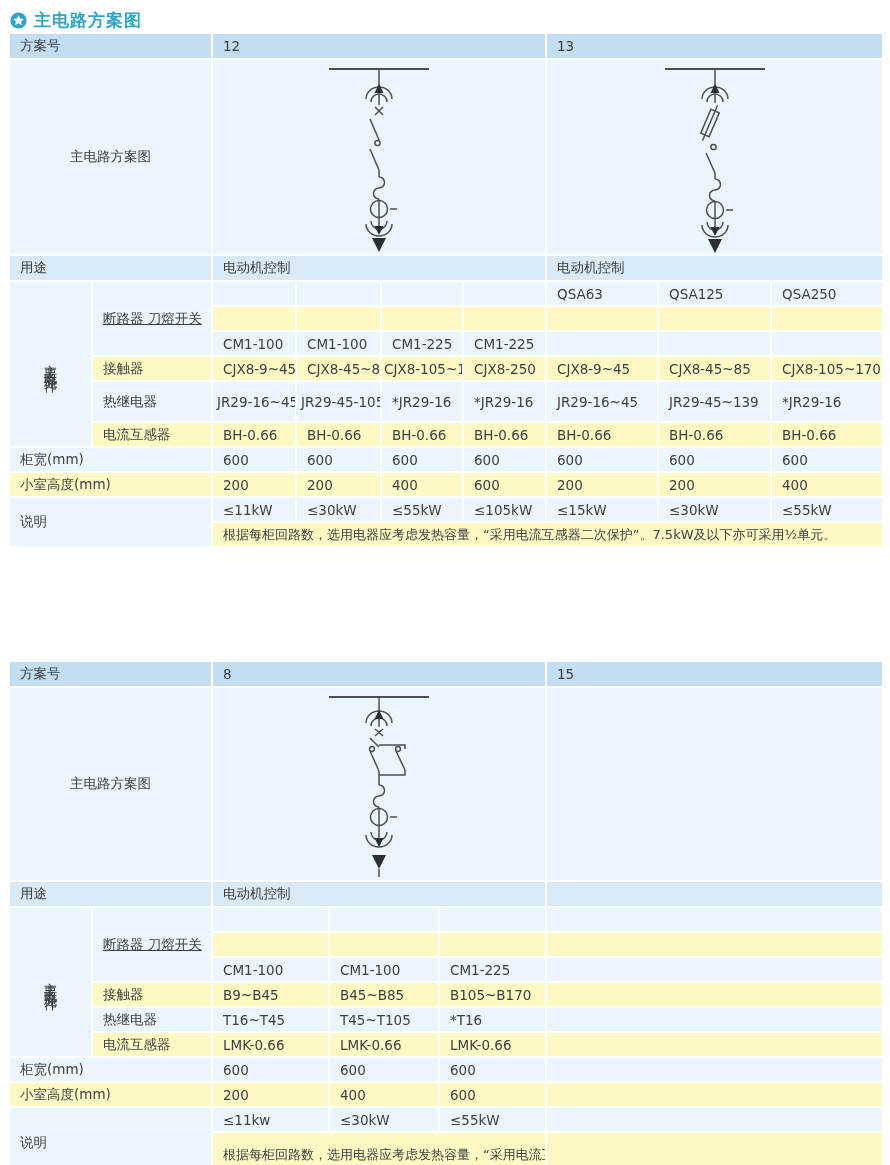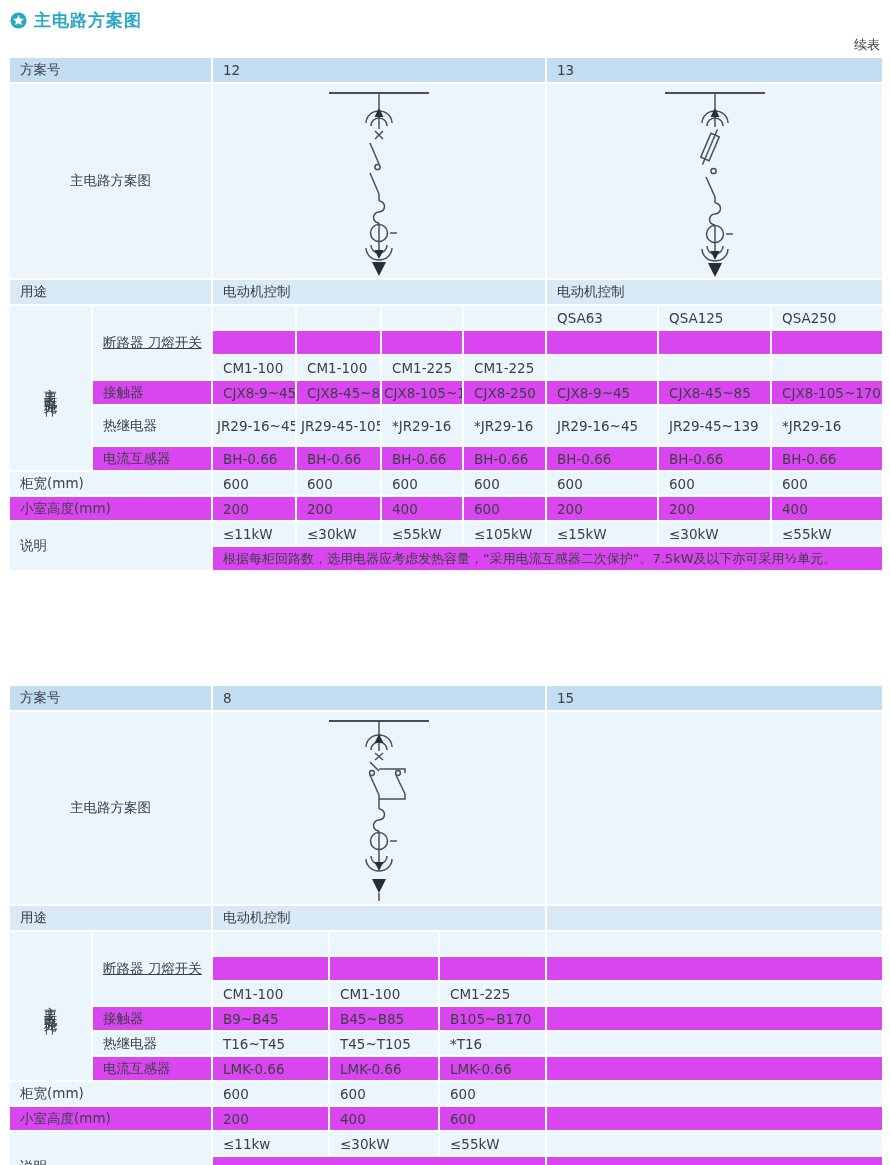--- a/index.html
+++ b/index.html
@@ -27,21 +27,21 @@
   }
   table.spec td{
     border:2px solid #ffffff;
     padding:1px 10px;
     height:21px;
     overflow:hidden;
     white-space:nowrap;
   }
   tr.hdr td{background:#c3def0;height:22px;}
   tr.rowA td{background:#eaf5fc;}
-  tr.rowB td{background:#d946ef;}
+  tr.rowB td{background:#fef9c3;}
   tr.usage td{background:#d9eaf6;height:22px;}
   td.c{text-align:left;}
   td.l{text-align:left;}
   td.diagram-cell{vertical-align:middle;text-align:center;padding:0;}
   td.diagram-label{text-align:center;}
   .vcell{text-align:center;vertical-align:middle;}
   .vlabel{
     writing-mode:vertical-rl;
     text-orientation:upright;
     letter-spacing:3px;
@@ -67,21 +67,20 @@
 <div class="page">
 
   <div class="title-row">
     <svg class="badge" viewBox="0 0 20 20">
       <circle cx="10" cy="10" r="9.5" fill="#2aa6c9"></circle>
       <polygon fill="#ffffff" points="10,3.4 11.9,7.6 16.4,8.1 13,11.1 14,15.6 10,13.2 6,15.6 7,11.1 3.6,8.1 8.1,7.6"></polygon>
     </svg>
     <h1 class="page-title">主电路方案图</h1>
   </div>
 
-  <div class="continued">续表</div>
 
   <table class="spec">
     <colgroup>
       <col style="width:83px">
         <col style="width:120px">
       <col style="width:84px">
         <col style="width:85px">
         <col style="width:82px">
         <col style="width:83px">
       <col style="width:112px">

